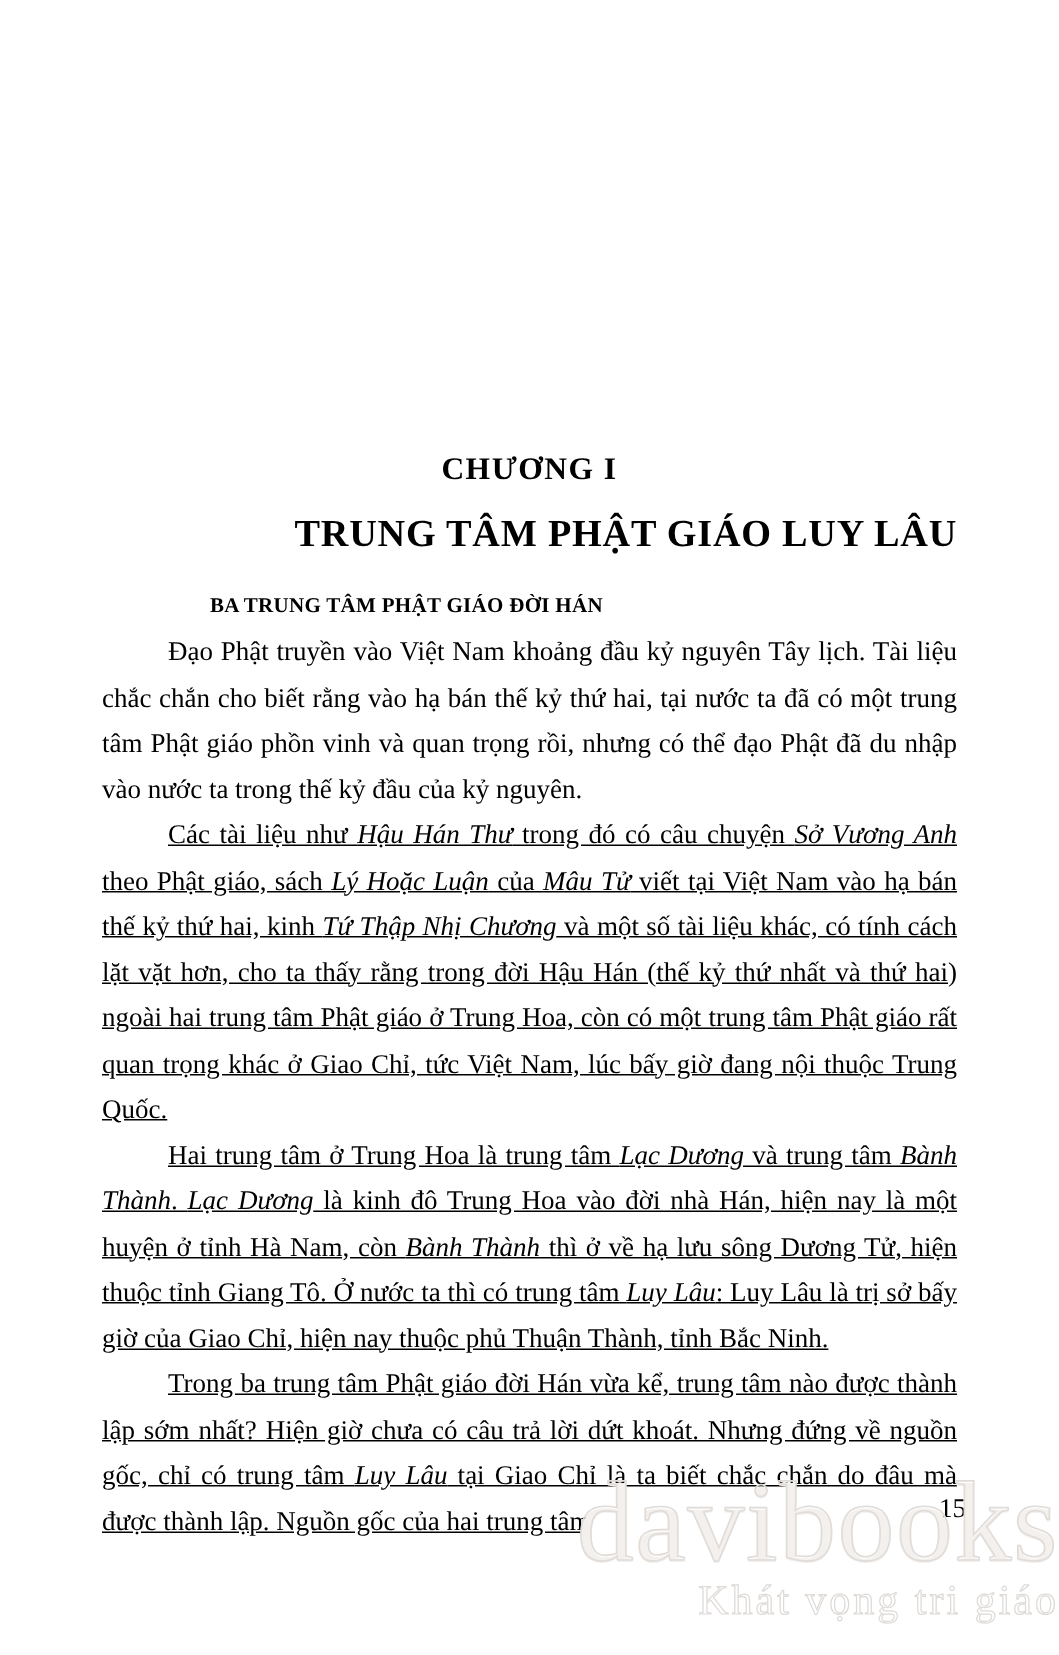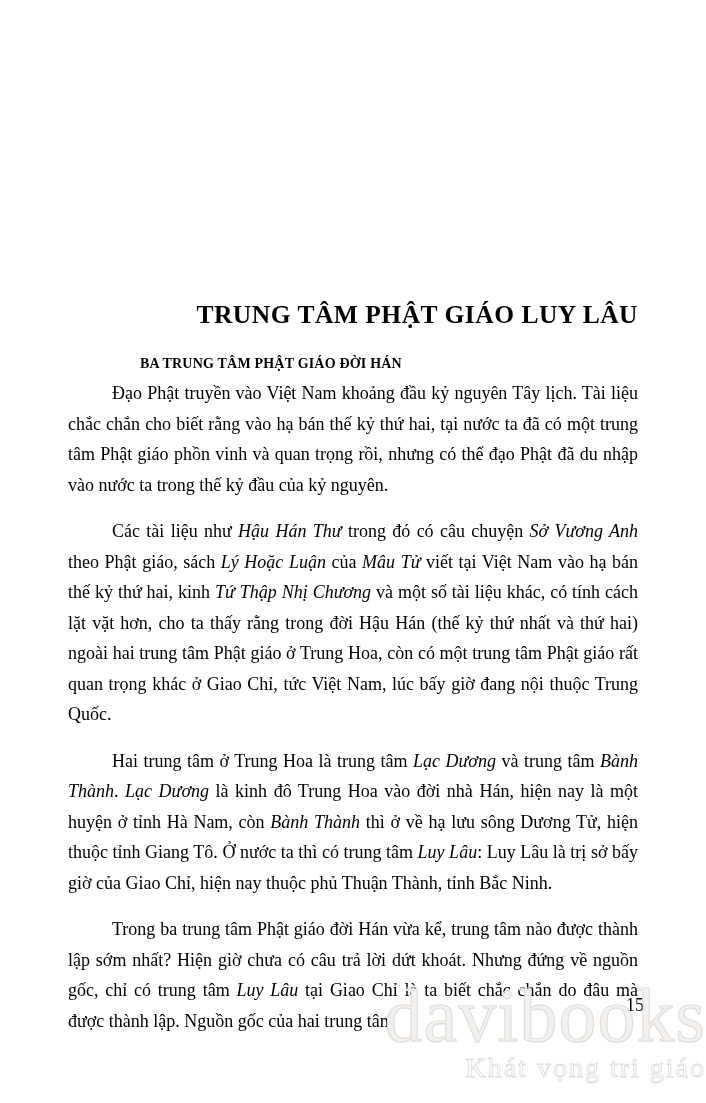--- a/index.html
+++ b/index.html
@@ -54,21 +54,22 @@
   p.body-par {
     margin: 0;
     font-size: 18px;
     line-height: 30.5px;
     text-align: justify;
     text-indent: 44px;
     color: #000;
     hyphens: none;
   }
   p.body-par + p.body-par {
-    margin-top: 16px;
+    margin-top: 0px;
+    text-decoration: underline;
   }
   i {
     font-style: italic;
   }
   .page-number {
     position: absolute;
     right: 62px;
     top: 995px;
     font-size: 18px;
     color: #000000;
@@ -101,20 +102,21 @@
     line-height: 34px;
     margin-top: -4px;
   }
 </style>
 </head>
 <body>
 
 <div class="page">
 
   <div class="content">
+    <div class="chapter-label">CHƯƠNG I</div>
     <div class="chapter-title">TRUNG TÂM PHẬT GIÁO LUY LÂU</div>
     <div class="section-heading">BA TRUNG TÂM PHẬT GIÁO ĐỜI HÁN</div>
     <div id="paragraphs">
         <p class="body-par"><span>Đạo Phật truyền vào Việt Nam khoảng đầu kỷ nguyên Tây lịch. Tài liệu chắc chắn cho biết rằng vào hạ bán thế kỷ thứ hai, tại nước ta đã có một trung tâm Phật giáo phồn vinh và quan trọng rồi, nhưng có thể đạo Phật đã du nhập vào nước ta trong thế kỷ đầu của kỷ nguyên.</span></p>
         <p class="body-par"><span>Các tài liệu như </span><i>Hậu Hán Thư</i><span> trong đó có câu chuyện </span><i>Sở Vương Anh</i><span> theo Phật giáo, sách </span><i>Lý Hoặc Luận</i><span> của </span><i>Mâu Tử</i><span> viết tại Việt Nam vào hạ bán thế kỷ thứ hai, kinh </span><i>Tứ Thập Nhị Chương</i><span> và một số tài liệu khác, có tính cách lặt vặt hơn, cho ta thấy rằng trong đời Hậu Hán (thế kỷ thứ nhất và thứ hai) ngoài hai trung tâm Phật giáo ở Trung Hoa, còn có một trung tâm Phật giáo rất quan trọng khác ở Giao Chỉ, tức Việt Nam, lúc bấy giờ đang nội thuộc Trung Quốc.</span></p>
         <p class="body-par"><span>Hai trung tâm ở Trung Hoa là trung tâm </span><i>Lạc Dương</i><span> và trung tâm </span><i>Bành Thành</i><span>. </span><i>Lạc Dương</i><span> là kinh đô Trung Hoa vào đời nhà Hán, hiện nay là một huyện ở tỉnh Hà Nam, còn </span><i>Bành Thành</i><span> thì ở về hạ lưu sông Dương Tử, hiện thuộc tỉnh Giang Tô. Ở nước ta thì có trung tâm </span><i>Luy Lâu</i><span>: Luy Lâu là trị sở bấy giờ của Giao Chỉ, hiện nay thuộc phủ Thuận Thành, tỉnh Bắc Ninh.</span></p>
         <p class="body-par"><span>Trong ba trung tâm Phật giáo đời Hán vừa kể, trung tâm nào được thành lập sớm nhất? Hiện giờ chưa có câu trả lời dứt khoát. Nhưng đứng về nguồn gốc, chỉ có trung tâm </span><i>Luy Lâu</i><span> tại Giao Chỉ là ta biết chắc chắn do đâu mà được thành lập. Nguồn gốc của hai trung tâm </span></p>
       </div>
   </div>
 

